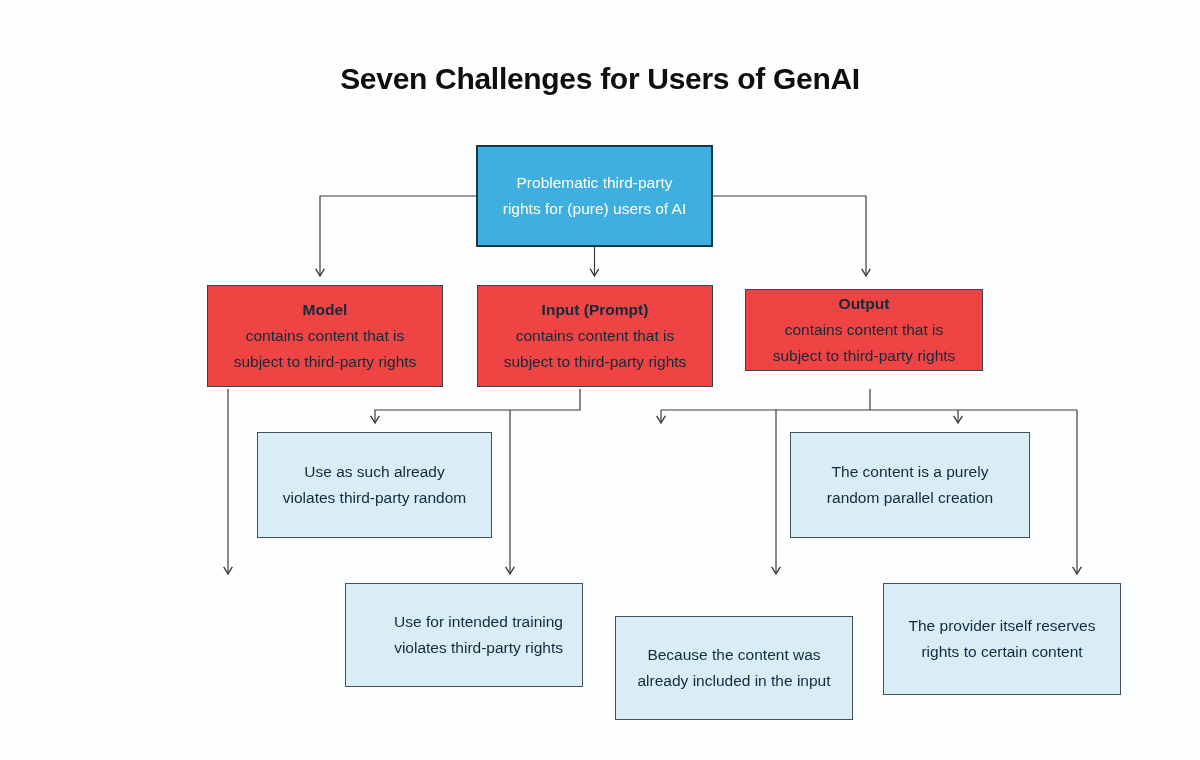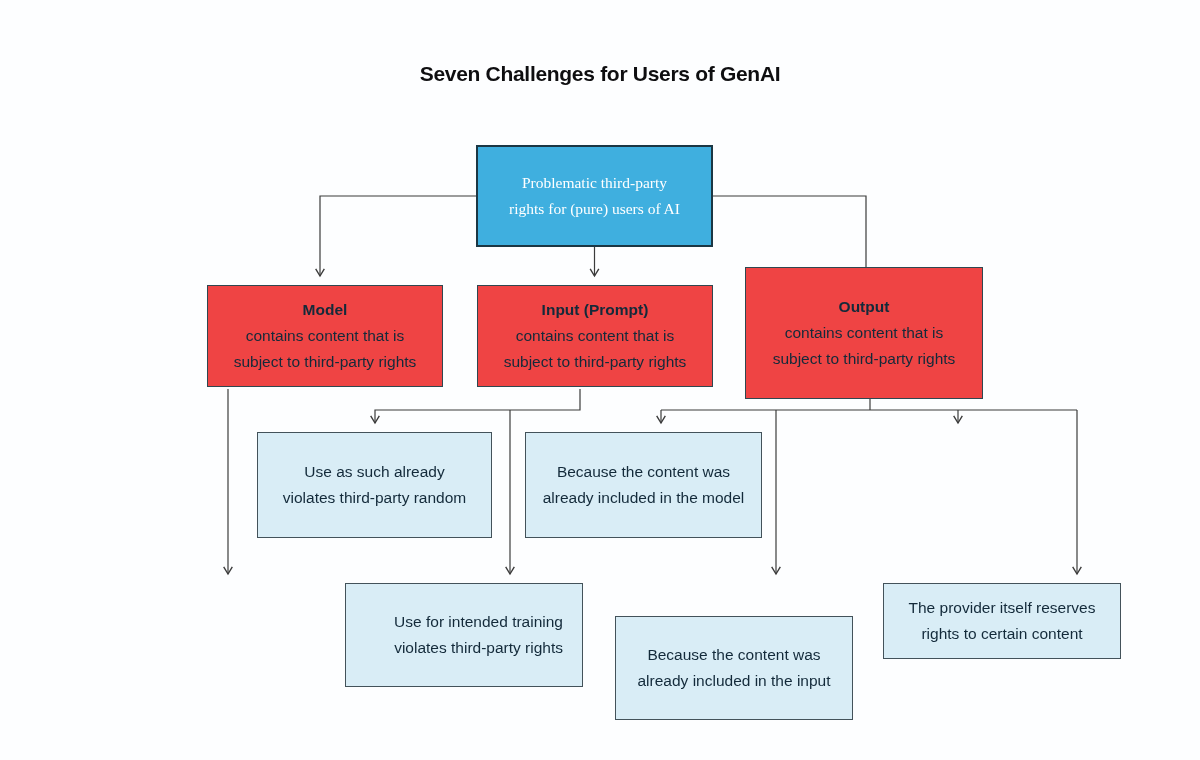--- a/index.html
+++ b/index.html
@@ -7,21 +7,21 @@
     position:relative;
     width:1200px;height:760px;
     background:#fdfeff;
     font-family:"Liberation Sans",sans-serif;
     overflow:hidden;
   }
   .diagram-title{
     position:absolute;
     top:62px;left:0;right:0;
     text-align:center;
-    font-size:21px;
+    font-size:30px;
     font-weight:700;
     letter-spacing:-0.3px;
     color:#0e0e10;
   }
   svg.connectors{position:absolute;inset:0;}
   .node{
     position:absolute;
     box-sizing:border-box;
     display:flex;
     flex-direction:column;
@@ -71,53 +71,53 @@
       <path d="M870,389 V410"></path>
       <path d="M661,410 H1077"></path>
       <path d="M661,410 V423" marker-end="url(#arrow)"></path>
       <path d="M776,410 V574" marker-end="url(#arrow)"></path>
       <path d="M958,410 V423" marker-end="url(#arrow)"></path>
       <path d="M1077,410 V574" marker-end="url(#arrow)"></path>
     </g>
   </svg>
 
   <div class="node root-node" style="left:476px;top:145px;width:237px;height:102px;">
-    <span class="txt" style="max-width:200px;font-family:Liberation Serif, serif;">Problematic third-party rights for (pure) users of AI</span>
+    <span class="txt" style="max-width:200px;">Problematic third-party rights for (pure) users of AI</span>
   </div>
 
   <div class="node l2-node" style="left:207px;top:285px;width:236px;height:102px;">
     <span class="txt heading">Model</span>
     <span class="txt" style="max-width:212px;">contains content that is subject to third-party rights</span>
   </div>
 
   <div class="node l2-node" style="left:477px;top:285px;width:236px;height:102px;">
     <span class="txt heading">Input (Prompt)</span>
     <span class="txt" style="max-width:212px;">contains content that is subject to third-party rights</span>
   </div>
 
-  <div class="node l2-node" style="left:745px;top:267px;width:238px;height:132px;">
+  <div class="node l2-node" style="left:745px;top:289px;width:238px;height:82px;">
     <span class="txt heading">Output</span>
     <span class="txt" style="max-width:212px;">contains content that is subject to third-party rights</span>
   </div>
 
   <div class="node leaf-node" style="left:257px;top:432px;width:235px;height:106px;">
     <span class="txt" style="max-width:198px;">Use as such already violates third-party random</span>
   </div>
 
-  <div class="node leaf-node" style="left:525px;top:432px;width:237px;height:106px;">
-    <span class="txt" style="max-width:218px;">Because the content was already included in the model</span>
+
+  <div class="node leaf-node" style="left:790px;top:432px;width:240px;height:106px;">
+    <span class="txt" style="max-width:198px;">The content is a purely random parallel creation</span>
   </div>
-
 
 
   <div class="node leaf-node" style="left:345px;top:583px;width:238px;height:104px;text-align:right;">
     <span class="txt" style="max-width:198px;">Use for intended training violates third-party rights</span>
   </div>
 
   <div class="node leaf-node" style="left:615px;top:616px;width:238px;height:104px;">
     <span class="txt" style="max-width:218px;">Because the content was already included in the input</span>
   </div>
 
-  <div class="node leaf-node" style="left:883px;top:583px;width:238px;height:76px;">
+  <div class="node leaf-node" style="left:883px;top:583px;width:238px;height:112px;">
     <span class="txt" style="max-width:208px;">The provider itself reserves rights to certain content</span>
   </div>
 
 </div>
 
 </body></html>

